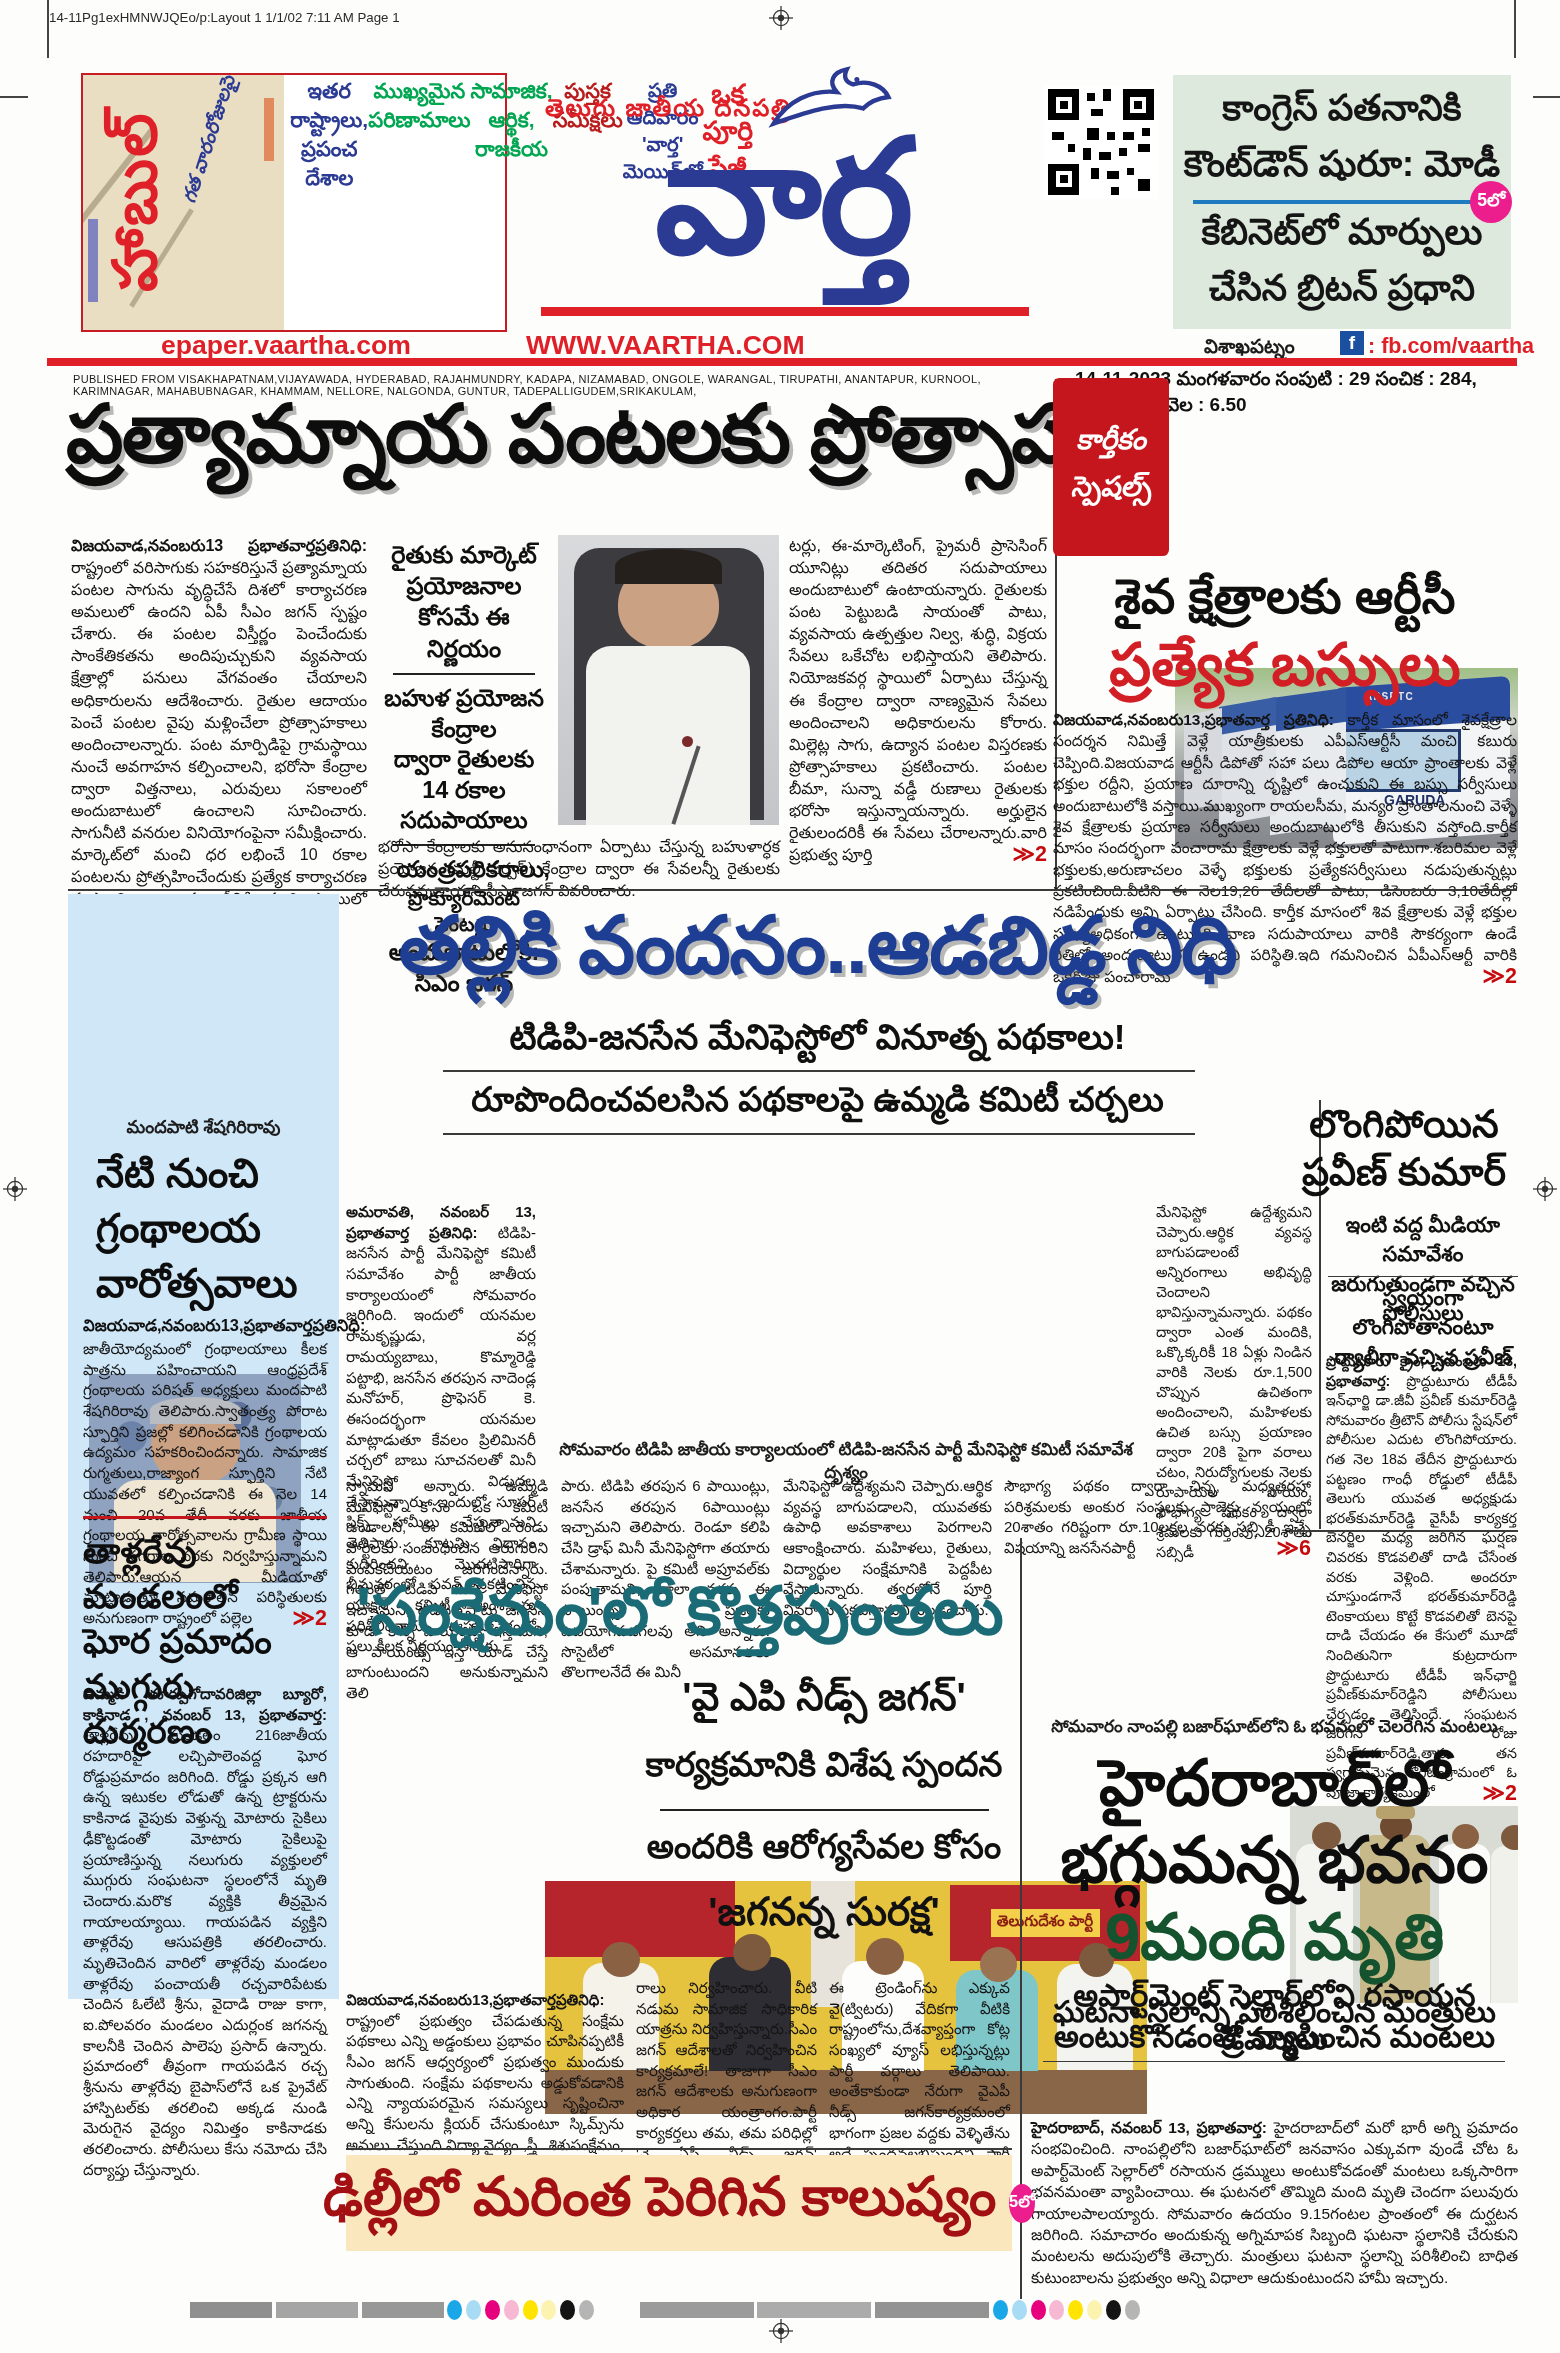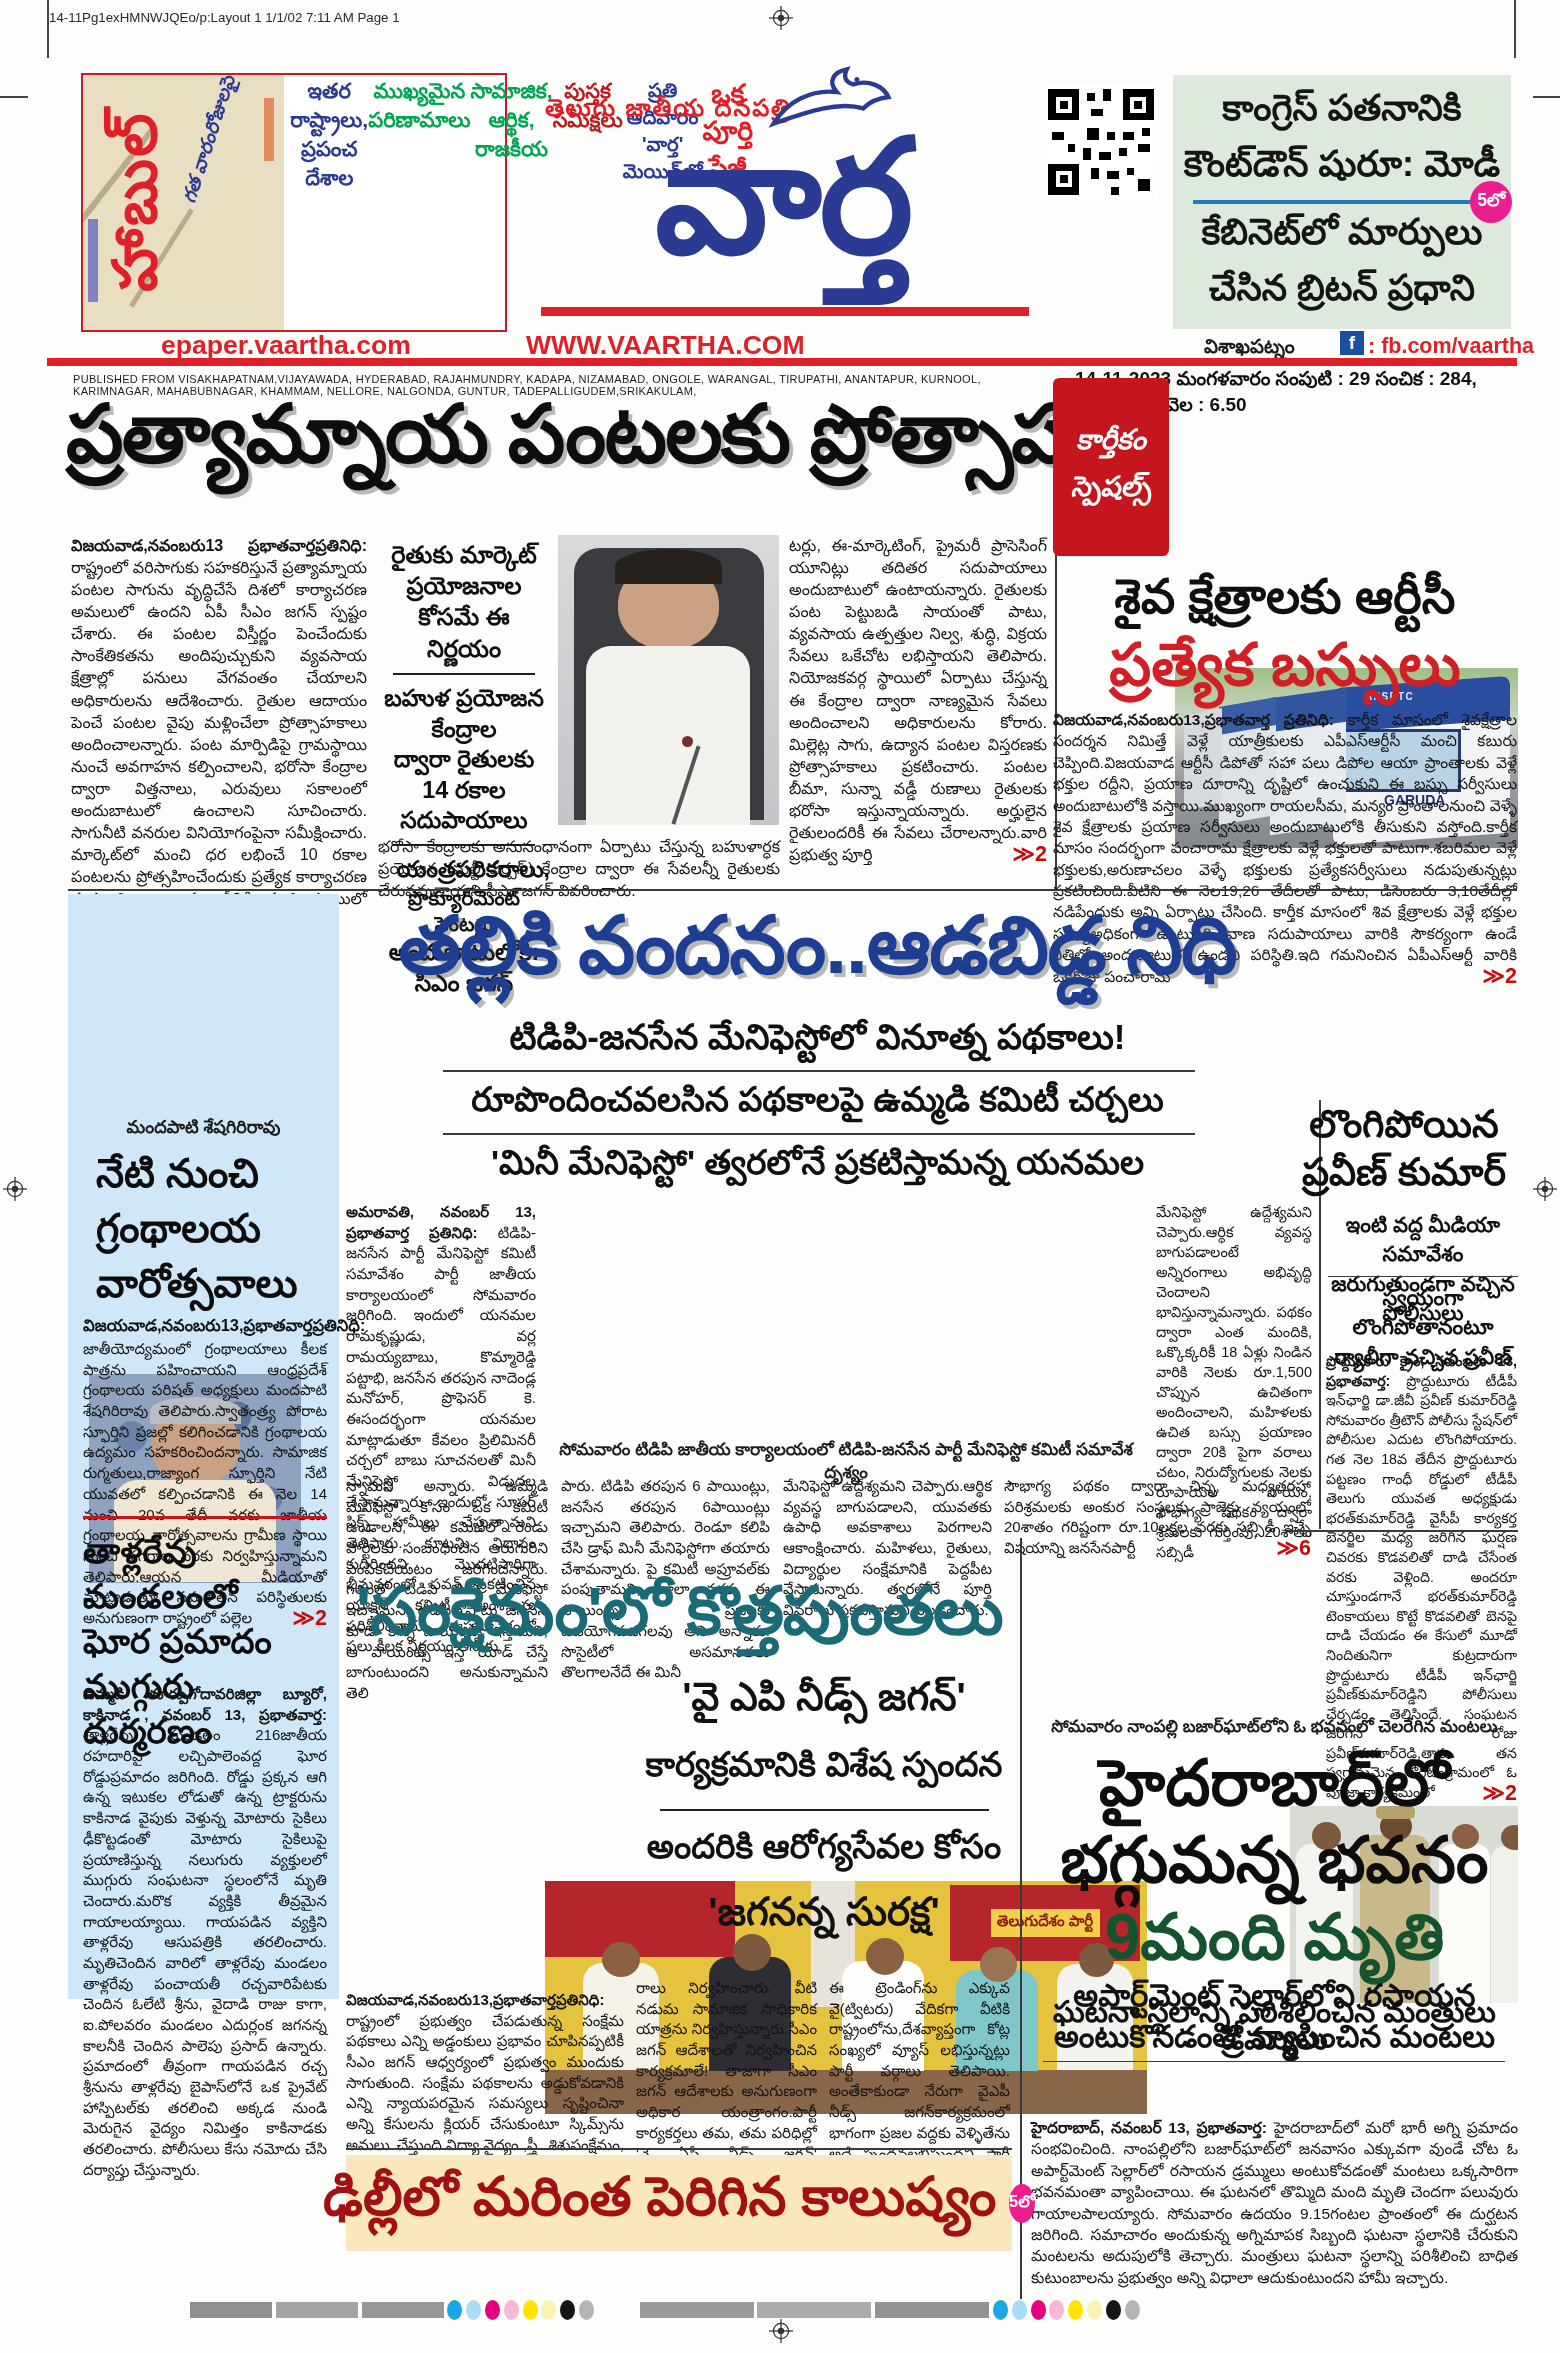--- a/index.html
+++ b/index.html
@@ -249,21 +249,20 @@
   <div class="abs jt" style="left:83px;top:1684px;width:244px;height:307px;font-size:15px;">
     <span class="byl">ఉమ్మడి తూర్పుగోదావరిజిల్లా బ్యూరో, కాకినాడ , నవంబర్ 13, ప్రభాతవార్త:</span>
     <span>తాళ్లరేవు మండలం 216జాతీయ రహదారిపై లచ్చిపాలెంవద్ద ఘోర రోడ్డుప్రమాదం జరిగింది. రోడ్డు ప్రక్కన ఆగి ఉన్న ఇటుకల లోడుతో ఉన్న ట్రాక్టరును కాకినాడ వైపుకు వెళ్తున్న మోటారు సైకిలు ఢీకొట్టడంతో మోటారు సైకిలుపై ప్రయాణిస్తున్న నలుగురు వ్యక్తులలో ముగ్గురు సంఘటనా స్థలంలోనే మృతి చెందారు.మరొక వ్యక్తికి తీవ్రమైన గాయాలయ్యాయి. గాయపడిన వ్యక్తిని తాళ్లరేవు ఆసుపత్రికి తరలించారు. మృతిచెందిన వారిలో తాళ్లరేవు మండలం తాళ్లరేవు పంచాయతీ రచ్చవారిపేటకు చెందిన ఓలేటి శ్రీను, వైదాడి రాజు కాగా, ఐ.పోలవరం మండలం ఎదుర్లంక జగనన్న కాలనీకి చెందిన పాలెపు ప్రసాద్ ఉన్నారు. ప్రమాదంలో తీవ్రంగా గాయపడిన రచ్చ శ్రీనును తాళ్లరేవు బైపాస్‌లోనే ఒక ప్రైవేట్ హాస్పిటల్‌కు తరలించి అక్కడ నుండి మెరుగైన వైద్యం నిమిత్తం కాకినాడకు తరలించారు. పోలీసులు కేసు నమోదు చేసి దర్యాప్తు చేస్తున్నారు.</span>
   </div>
 
   <div class="abs ctr shadow3d" style="left:346px;top:900px;width:943px;font-size:80px;font-weight:900;color:#1d3e93;white-space:nowrap;letter-spacing:-1.3px;">తల్లికి వందనం..ఆడబిడ్డ నిధి</div>
   <div class="abs ctr" style="left:346px;top:1017px;width:943px;font-size:35px;font-weight:800;color:#101010;">టిడిపి-జనసేన మేనిఫెస్టోలో వినూత్న పథకాలు!</div>
   <div class="abs hline" style="left:443px;top:1070px;width:752px;height:1.9px;"></div>
   <div class="abs ctr" style="left:346px;top:1080px;width:943px;font-size:34px;font-weight:800;color:#101010;">రూపొందించవలసిన పథకాలపై ఉమ్మడి కమిటీ చర్చలు</div>
   <div class="abs hline" style="left:443px;top:1133px;width:752px;height:1.9px;"></div>
-  <div class="abs ctr" style="left:346px;top:1143px;width:943px;font-size:34px;font-weight:800;color:#101010;">'మినీ మేనిఫెస్టో' త్వరలోనే ప్రకటిస్తామన్న యనమల</div>
 
   <div class="abs jt" style="left:346px;top:1202px;width:190px;height:266px;font-size:15px;">
     <span class="byl">అమరావతి, నవంబర్ 13, ప్రభాతవార్త ప్రతినిధి:</span>
     <span>టిడిపి-జనసేన పార్టీ మేనిఫెస్టో కమిటీ సమావేశం పార్టీ జాతీయ కార్యాలయంలో సోమవారం జరిగింది. ఇందులో యనమల రామకృష్ణుడు, వర్ల రామయ్యబాబు, కొమ్మారెడ్డి పట్టాభి, జనసేన తరపున నాదెండ్ల మనోహర్, ప్రొఫెసర్ కె. ఈసందర్భంగా యనమల మాట్లాడుతూ కేవలం ప్రిలిమినరీ చర్చలో బాబు సూచనలతో మినీ మేనిఫెస్టో విడుదల చేస్తామన్నారు. ఇందులో సూపర్ సిక్స్ హామీలు చేస్తున్నామని తెలిపారు. కూటమి విధానం కుదిరిందని, మొదటిసారిగా భీమవరంలో పవన్ ప్రకటించిన యాక్షన్ కమిటీ అంశాలను పరిశీలించారు. ఈసమావేశంలో పలు కీలక నిర్ణయం తీసుకు</span>
   </div>
 
   <div class="abs photo" style="left:545px;top:1202px;width:602px;height:233px;background:#e6c33f;">
     <div style="position:absolute;left:0;top:0;width:190px;height:76px;background:#b5252b;"></div>
     <div style="position:absolute;left:405px;top:3.8px;width:190px;height:76px;background:#b5252b;display:flex;align-items:center;justify-content:center;">
       <span style="background:#f3cf4a;color:#8a1d12;font-size:15px;font-weight:bold;padding:3.8px 6.3px;text-align:center;">తెలుగుదేశం పార్టీ</span>

